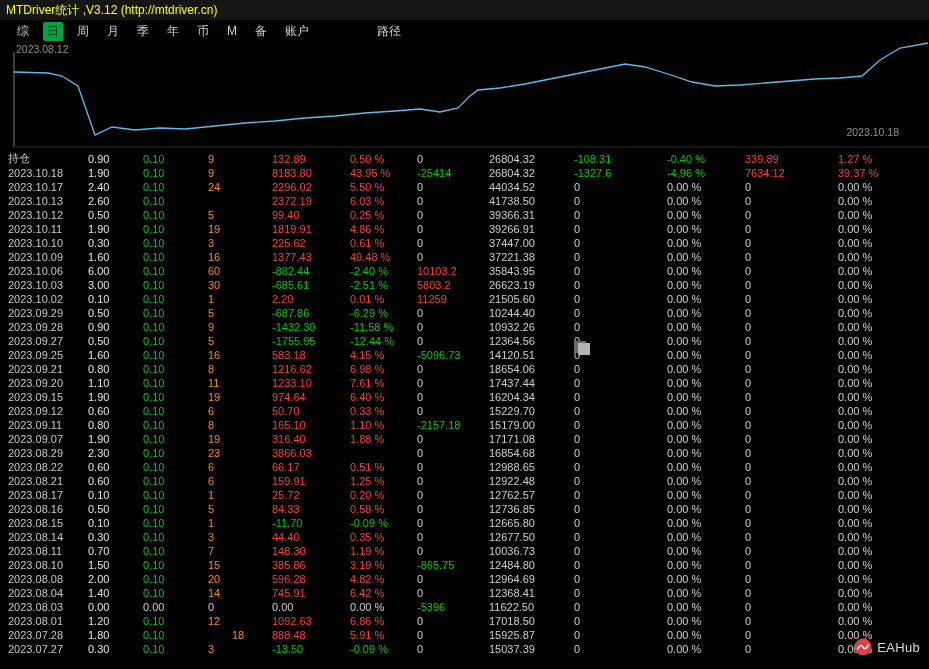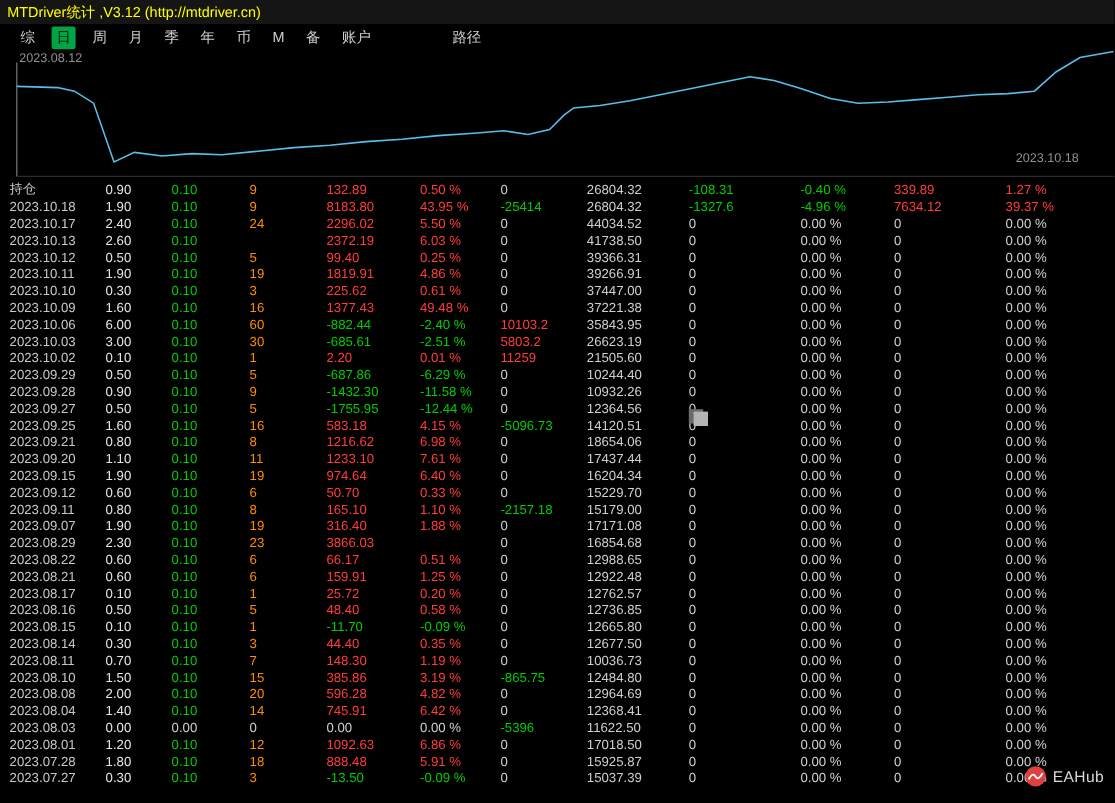--- a/index.html
+++ b/index.html
@@ -413,21 +413,21 @@
           <div class="cell" style="color: rgb(207, 207, 207);">0</div>
           <div class="cell" style="color: rgb(207, 207, 207);">0.00 %</div>
           <div class="cell" style="color: rgb(207, 207, 207);">0</div>
           <div class="cell" style="color: rgb(207, 207, 207);">0.00 %</div>
         </div>
         <div class="trow">
           <div class="cell" style="color: rgb(200, 200, 200);">2023.08.16</div>
           <div class="cell" style="color: rgb(230, 230, 230);">0.50</div>
           <div class="cell" style="color: rgb(0, 204, 0);">0.10</div>
           <div class="cell" style="color: rgb(255, 140, 0);">5</div>
-          <div class="cell" style="color: rgb(255, 60, 60);">48.40</div>
+          <div class="cell" style="color: rgb(255, 60, 60);">84.33</div>
           <div class="cell" style="color: rgb(255, 60, 60);">0.58 %</div>
           <div class="cell" style="color: rgb(207, 207, 207);">0</div>
           <div class="cell" style="color: rgb(207, 207, 207);">12736.85</div>
           <div class="cell" style="color: rgb(207, 207, 207);">0</div>
           <div class="cell" style="color: rgb(207, 207, 207);">0.00 %</div>
           <div class="cell" style="color: rgb(207, 207, 207);">0</div>
           <div class="cell" style="color: rgb(207, 207, 207);">0.00 %</div>
         </div>
         <div class="trow">
           <div class="cell" style="color: rgb(200, 200, 200);">2023.08.15</div>
@@ -538,21 +538,21 @@
           <div class="cell" style="color: rgb(207, 207, 207);">17018.50</div>
           <div class="cell" style="color: rgb(207, 207, 207);">0</div>
           <div class="cell" style="color: rgb(207, 207, 207);">0.00 %</div>
           <div class="cell" style="color: rgb(207, 207, 207);">0</div>
           <div class="cell" style="color: rgb(207, 207, 207);">0.00 %</div>
         </div>
         <div class="trow">
           <div class="cell" style="color: rgb(200, 200, 200);">2023.07.28</div>
           <div class="cell" style="color: rgb(230, 230, 230);">1.80</div>
           <div class="cell" style="color: rgb(0, 204, 0);">0.10</div>
-          <div class="cell" style="color: rgb(255, 140, 0);">18</div>
+          <div class="cell" style="color: rgb(255, 140, 0); margin-left: 24px;">18</div>
           <div class="cell" style="color: rgb(255, 60, 60);">888.48</div>
           <div class="cell" style="color: rgb(255, 60, 60);">5.91 %</div>
           <div class="cell" style="color: rgb(207, 207, 207);">0</div>
           <div class="cell" style="color: rgb(207, 207, 207);">15925.87</div>
           <div class="cell" style="color: rgb(207, 207, 207);">0</div>
           <div class="cell" style="color: rgb(207, 207, 207);">0.00 %</div>
           <div class="cell" style="color: rgb(207, 207, 207);">0</div>
           <div class="cell" style="color: rgb(207, 207, 207);">0.00 %</div>
         </div>
         <div class="trow">

